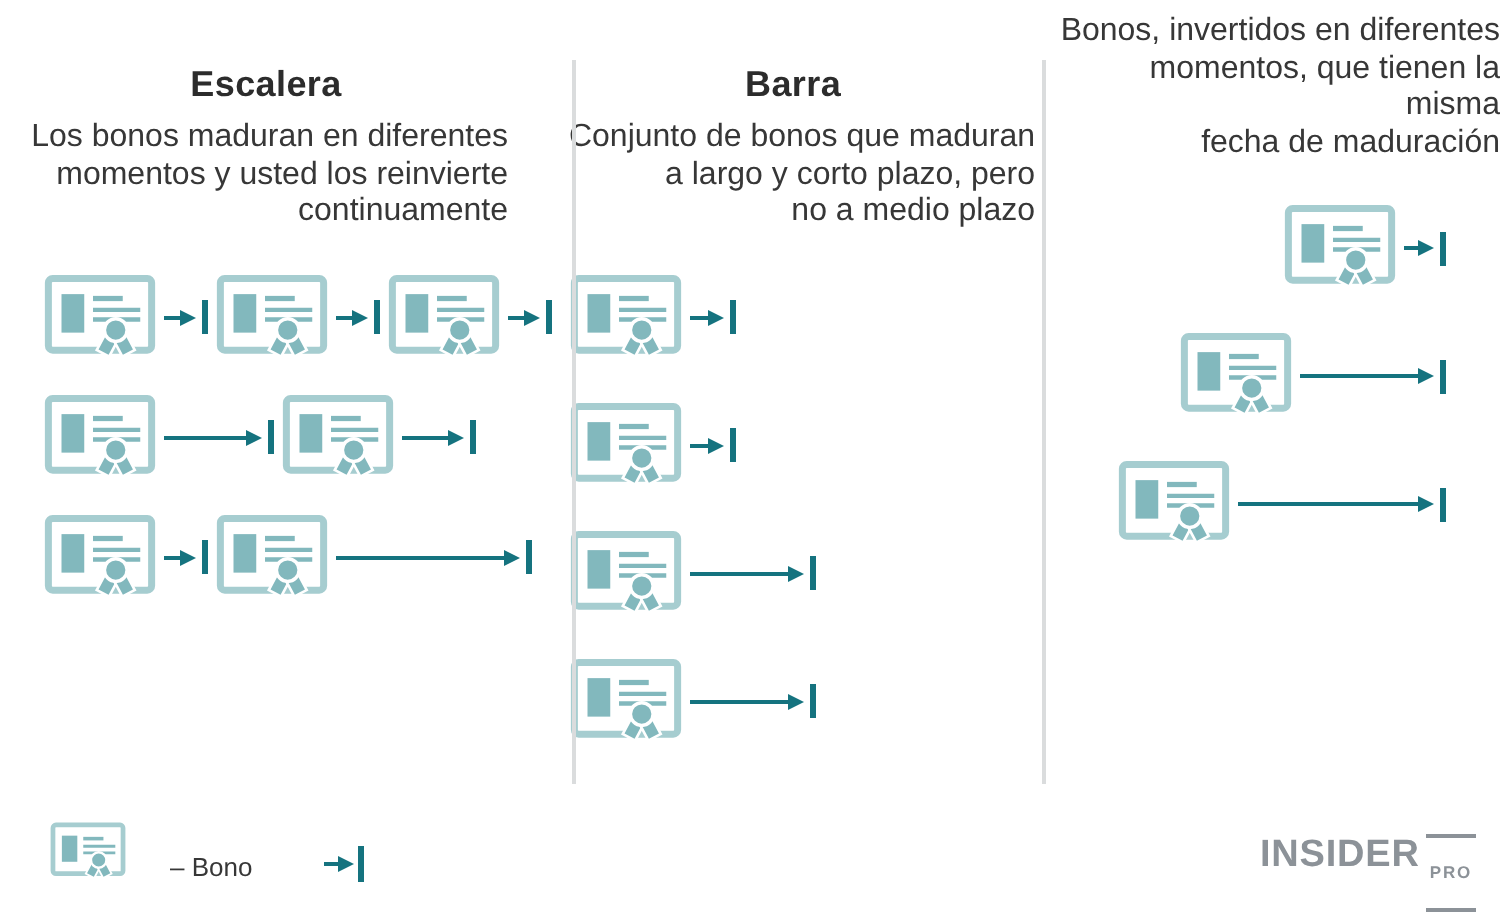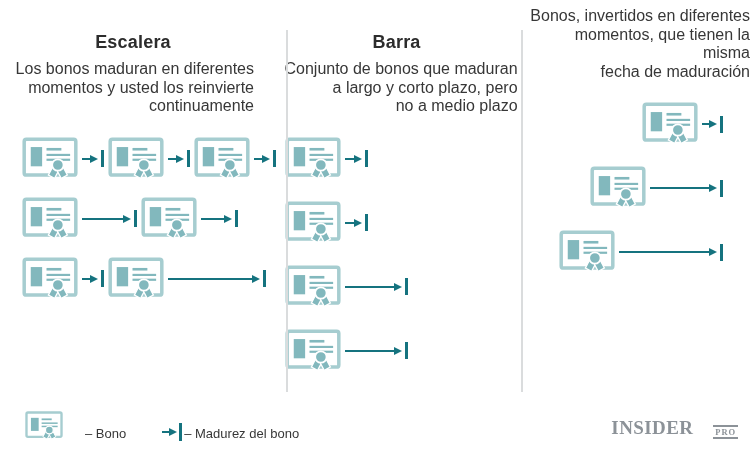--- a/index.html
+++ b/index.html
@@ -41,28 +41,28 @@
   .legend{
     position:absolute;left:25px;top:409px;display:flex;align-items:flex-end;height:32px;
     font-size:13px;color:var(--body-text,#2d2d2d);
   }
   .legend .lbl{white-space:nowrap;}
   .legend .lbl.bono{margin-left:22px;}
   .legend .mat{margin-left:36px;}
   .legend .lbl.madurez{margin-left:2px;}
   .legend .mat .tick{height:18px;margin-left:2px;}
   .logo{
-    position:absolute;right:12px;top:417px;display:flex;align-items:flex-end;
-    color:var(--logo,#8c9298);font-family:Liberation Serif, serif;font-weight:700;
+    position:absolute;right:12px;top:417px;display:flex;align-items:flex-start;
+    color:var(--logo,#8c9298);font-family:Liberation Sans, sans-serif;font-weight:700;
   }
   .logo-main{font-size:19px;letter-spacing:.4px;}
   .logo-pro{
-    font-size:8.5px;letter-spacing:.9px;line-height:1;margin-left:20px;
+    font-size:8.5px;letter-spacing:.9px;line-height:1;margin-left:3px;
     border-top:2px solid var(--logo,#8c9298);border-bottom:2px solid var(--logo,#8c9298);
-    padding:1px 2px;
+    padding:13px 2px;
   }
 </style>
 </head>
 <body>
 
 <div class="canvas">
 
   <div class="cols">
     <div class="col col0">
       <h2>Escalera</h2>
@@ -362,21 +362,20 @@
           <rect x="41.5" y="34" width="8" height="12" transform="rotate(-28 45.5 40)" fill="#82b8bd" stroke="#fff" stroke-width="1.5"></rect>
           <circle cx="41" cy="32" r="6.5" fill="#82b8bd" stroke="#fff" stroke-width="2"></circle>
         </svg>
       </span>
     <span class="lbl bono">– Bono</span>
     <span class="mat">
         <span class="shaft" style="width:8px"></span>
         <span class="head"></span>
         <span class="tick"></span>
       </span>
-    <span class="lbl madurez">– Madurez del bono</span>
   </div>
 
   <div class="logo">
     <span class="logo-main">INSIDER</span>
     <span class="logo-pro">PRO</span>
   </div>
 
 </div>
 
 </body></html>

